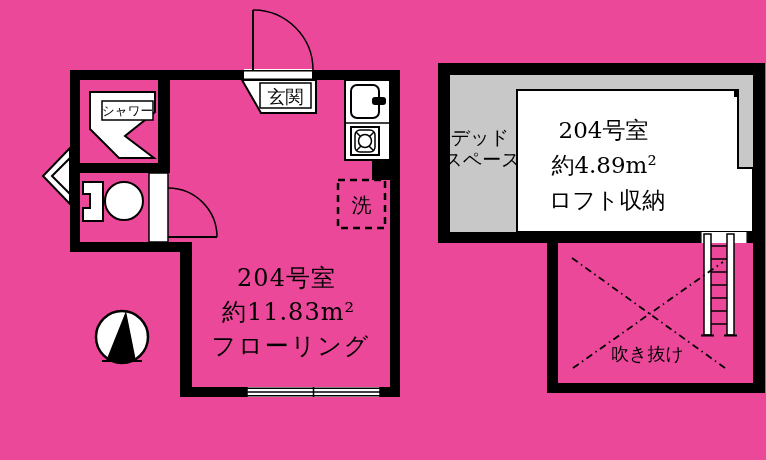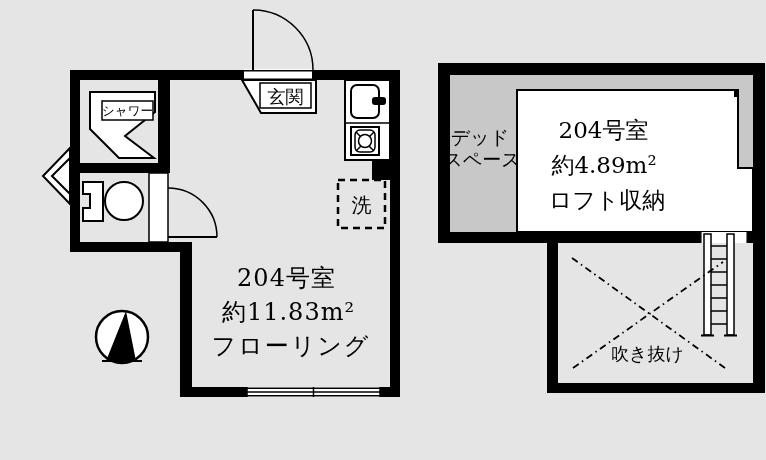--- a/index.html
+++ b/index.html
@@ -1,16 +1,16 @@
 <!DOCTYPE html>
 <html><head>
 <meta charset="utf-8">
 <style>
   html,body{margin:0;padding:0;background:#ffffff;}
-  .stage{width:766px;height:460px;position:relative;background:#e5e5e5;overflow:hidden;}
+  .stage{width:766px;height:460px;position:relative;background:#ec4899;overflow:hidden;}
   svg{display:block;}
   .wall{fill:#000000;stroke:none;}
   .white{fill:#ffffff;stroke:none;}
   .gray{fill:#c8c8c8;stroke:none;}
   .outline{fill:#ffffff;stroke:#000000;stroke-width:2;}
   .outline-thin{fill:#ffffff;stroke:#000000;stroke-width:1.5;}
   .ln{fill:none;stroke:#000000;stroke-width:2;}
   .ln-thin{fill:none;stroke:#000000;stroke-width:1.5;}
   .dash{fill:none;stroke:#000000;stroke-width:2.5;stroke-dasharray:7 5;}
   .dashdot{fill:none;stroke:#000000;stroke-width:1.8;stroke-dasharray:7 4 1.5 4;}

